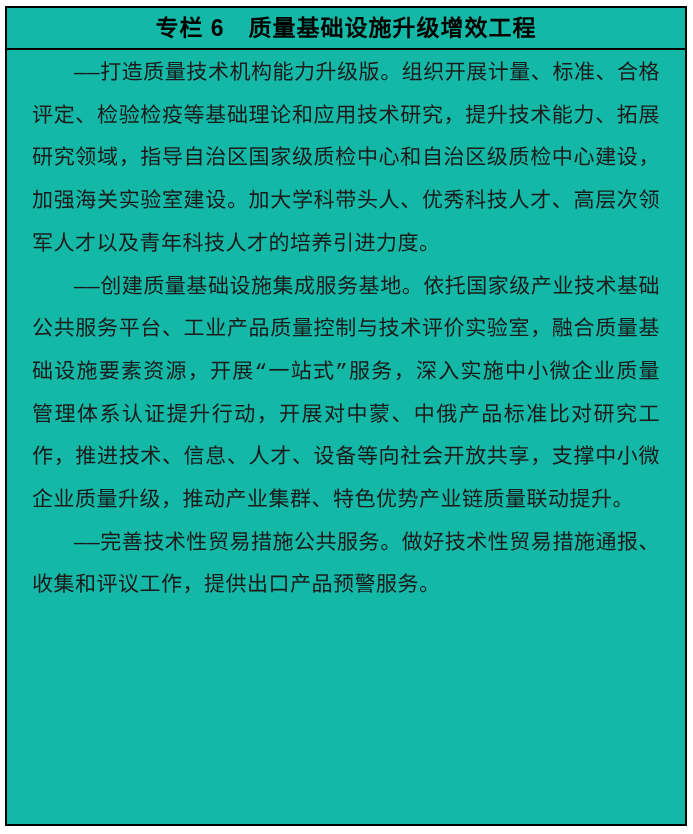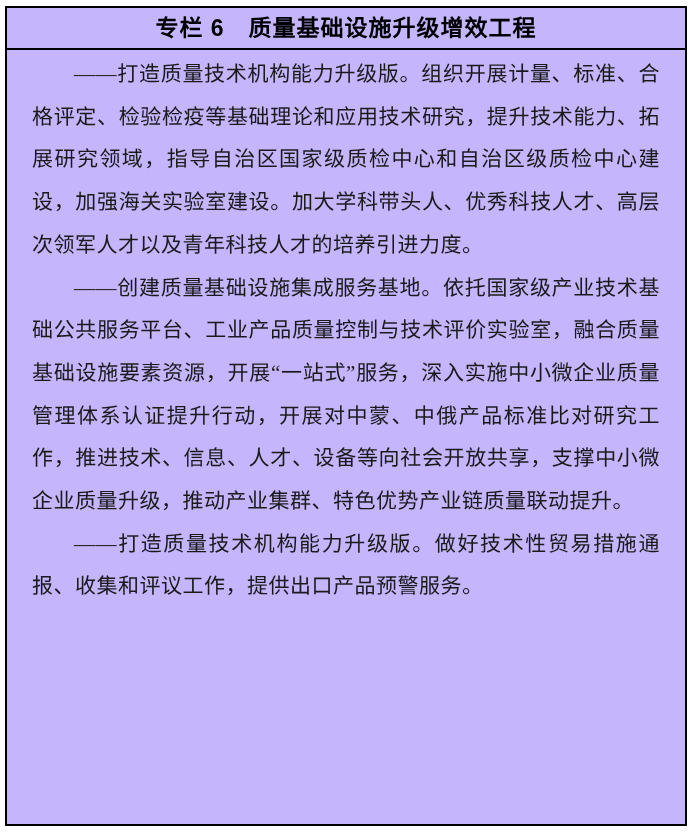--- a/index.html
+++ b/index.html
@@ -15,37 +15,38 @@
     font-family: "Liberation Serif", "DejaVu Serif", serif;
     color: #1a1a1a;
   }
   .panel {
     position: absolute;
     left: 5px;
     top: 6px;
     width: 678px;
     height: 816px;
     border: 2px solid #000000;
-    background: #c4b5fd;
+    background: #14b8a6;
     box-sizing: content-box;
   }
   .panel-title {
     height: 40px;
     line-height: 40px;
     border-bottom: 2px solid #000000;
     text-align: center;
     font-family: "Liberation Sans", "DejaVu Sans", sans-serif;
     font-weight: 700;
     font-size: 23px;
     letter-spacing: 1px;
     color: #000000;
     white-space: nowrap;
   }
   .panel-body {
     padding: 3px 25px 0 25px;
+    font-family: Liberation Mono, monospace;
   }
   .panel-body p {
     margin: 0;
     padding: 0;
     font-size: 21px;
     line-height: 42.7px;
     text-indent: 2em;
     text-align: justify;
     text-justify: inter-ideograph;
     letter-spacing: 0.5px;
@@ -53,15 +54,15 @@
   }
 </style>
 </head>
 <body>
 
 <div class="panel">
   <div class="panel-title">专栏 6　质量基础设施升级增效工程</div>
   <div class="panel-body">
     <p>——打造质量技术机构能力升级版。组织开展计量、标准、合格评定、检验检疫等基础理论和应用技术研究，提升技术能力、拓展研究领域，指导自治区国家级质检中心和自治区级质检中心建设，加强海关实验室建设。加大学科带头人、优秀科技人才、高层次领军人才以及青年科技人才的培养引进力度。</p>
     <p>——创建质量基础设施集成服务基地。依托国家级产业技术基础公共服务平台、工业产品质量控制与技术评价实验室，融合质量基础设施要素资源，开展“一站式”服务，深入实施中小微企业质量管理体系认证提升行动，开展对中蒙、中俄产品标准比对研究工作，推进技术、信息、人才、设备等向社会开放共享，支撑中小微企业质量升级，推动产业集群、特色优势产业链质量联动提升。</p>
-    <p>——打造质量技术机构能力升级版。做好技术性贸易措施通报、收集和评议工作，提供出口产品预警服务。</p>
+    <p>——完善技术性贸易措施公共服务。做好技术性贸易措施通报、收集和评议工作，提供出口产品预警服务。</p>
   </div>
 </div>
 
 </body></html>

